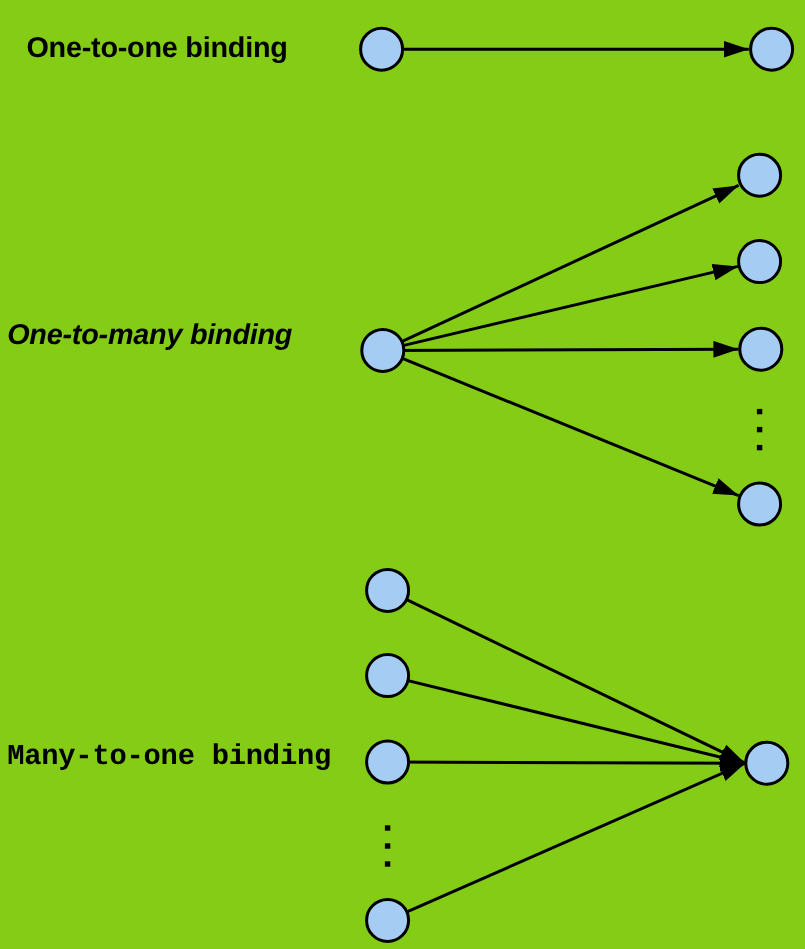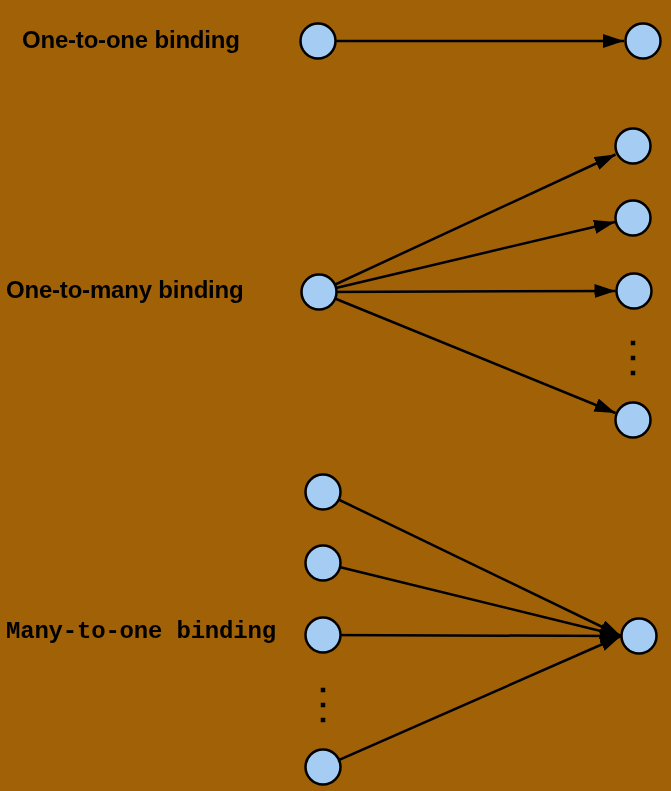--- a/index.html
+++ b/index.html
@@ -5,21 +5,21 @@
   html, body {
     margin: 0;
     padding: 0;
     background: #ffffff;
     font-family: "Liberation Sans", sans-serif;
   }
   .canvas {
     position: relative;
     width: 671px;
     height: 791px;
-    background: #a16207;
+    background: #84cc16;
     overflow: hidden;
   }
   .canvas svg {
     position: absolute;
     left: 0;
     top: 0;
   }
   .section-label {
     position: absolute;
     transform: translateY(-52%);
@@ -69,15 +69,15 @@
         <circle cx="633" cy="420" r="17.5" fill="#A5CCF3" stroke="#000000" stroke-width="2.5"></circle>
         <circle cx="323" cy="492" r="17.5" fill="#A5CCF3" stroke="#000000" stroke-width="2.5"></circle>
         <circle cx="323" cy="563" r="17.5" fill="#A5CCF3" stroke="#000000" stroke-width="2.5"></circle>
         <circle cx="323" cy="635" r="17.5" fill="#A5CCF3" stroke="#000000" stroke-width="2.5"></circle>
         <circle cx="323" cy="767" r="17.5" fill="#A5CCF3" stroke="#000000" stroke-width="2.5"></circle>
         <circle cx="639" cy="636" r="17.5" fill="#A5CCF3" stroke="#000000" stroke-width="2.5"></circle>
       </g>
   </svg>
 
   <div class="section-label" style="left: 22px; top: 41px; color: rgb(0, 0, 0);">One-to-one binding</div>
-  <div class="section-label" style="left: 6px; top: 291px; color: rgb(0, 0, 0);">One-to-many binding</div>
+  <div class="section-label" style="left: 6px; top: 280px; color: rgb(0, 0, 0); font-style: italic;">One-to-many binding</div>
   <div class="section-label" style="left: 6px; top: 632px; color: rgb(0, 0, 0); font-family: Liberation Mono, monospace;">Many-to-one binding</div>
 </div>
 
 </body></html>

